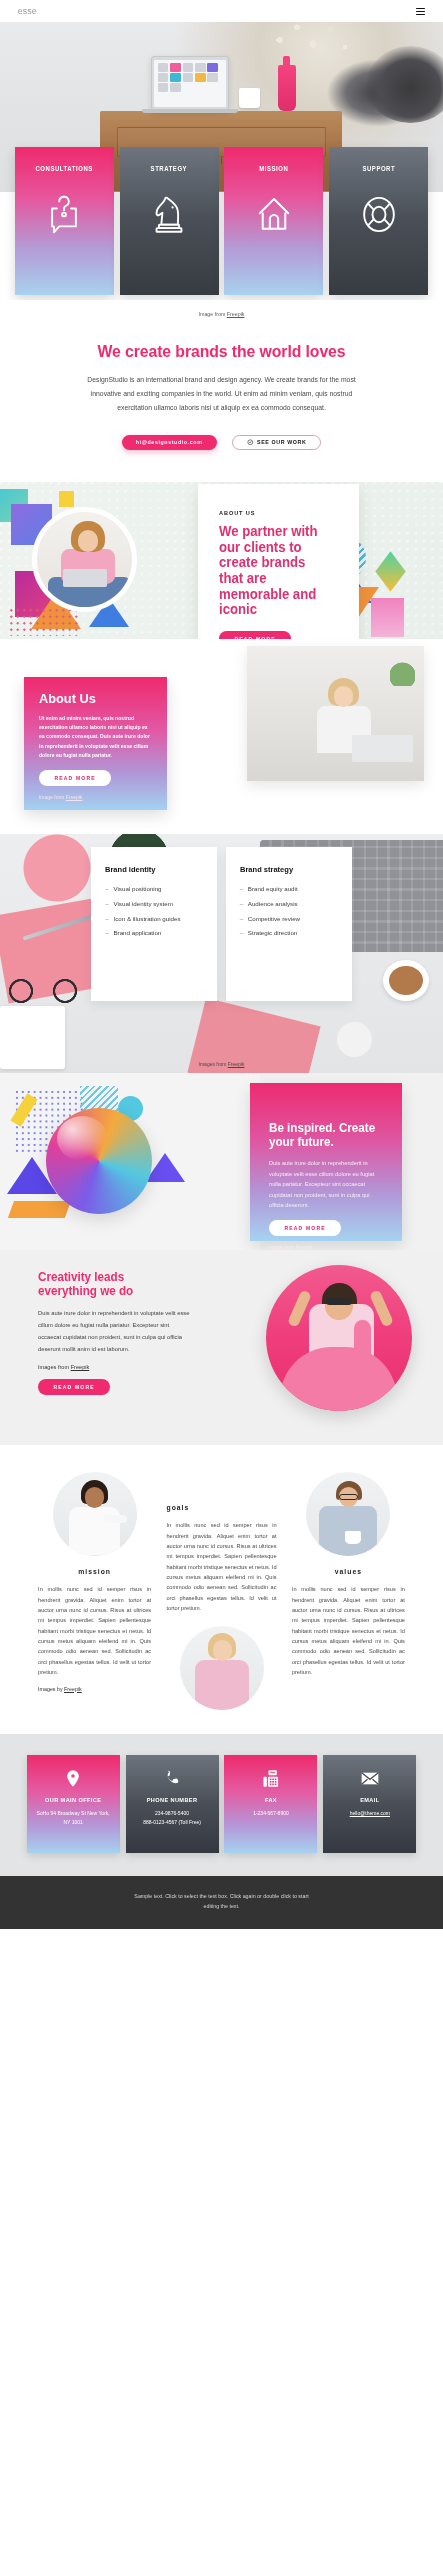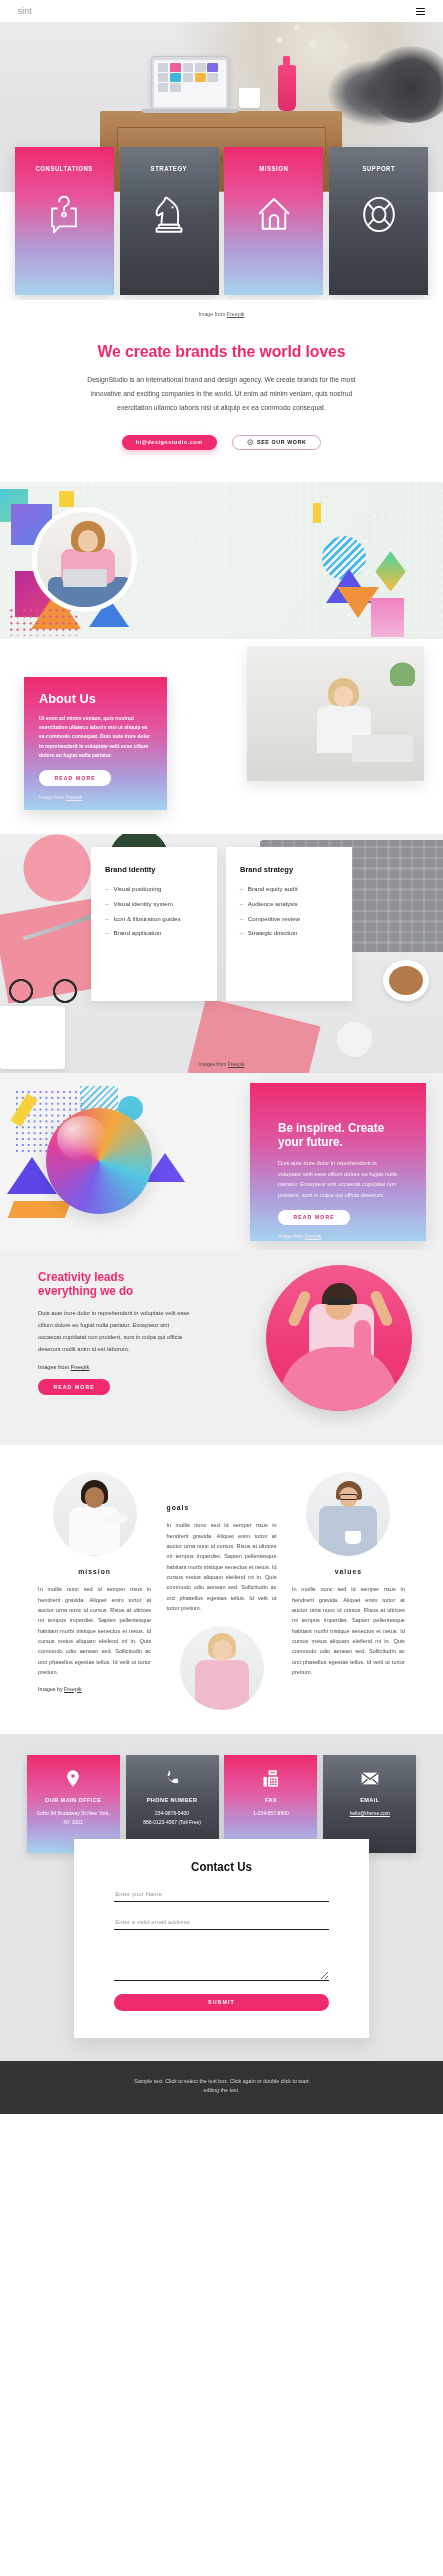--- a/index.html
+++ b/index.html
@@ -268,23 +268,23 @@
   .insp-ball:after{content:"";position:absolute;left:10.6px;top:8.3px;width:51px;height:45px;border-radius:50%;
     background:radial-gradient(ellipse at 30% 30%, rgba(255,255,255,.75), rgba(255,255,255,0) 70%);}
   .insp-tri1{position:absolute;left:7px;top:84px;width:0;height:0;border-left:25px solid transparent;border-right:25px solid transparent;border-bottom:37px solid #5b46e8;}
   .insp-tri2{position:absolute;left:145px;top:80px;width:0;height:0;border-left:20px solid transparent;border-right:20px solid transparent;border-bottom:29.5px solid #6a4ff0;}
   .insp-y{position:absolute;left:17.7px;top:21px;width:11.8px;height:32px;background:#f5d23c;transform:rotate(32deg);}
   .insp-c{position:absolute;left:118px;top:23.6px;width:25px;height:25px;border-radius:50%;background:#53c8e0;}
   .insp-stripe{position:absolute;left:80px;top:13px;width:38px;height:38px;
     background:repeating-linear-gradient(135deg,#6cc9e8 0 1.8px,transparent 1.8px 4.7px);}
   .insp-orangebar{position:absolute;left:10.6px;top:128px;width:57px;height:16.5px;background:#f5a03c;transform:skewX(-20deg);}
   .insp-panel{
-    position:absolute; left:250px; top:10.6px; width:176px; height:158px;
+    position:absolute; left:250px; top:10.6px; width:152px; height:158px;
     background:linear-gradient(180deg,#ee2a6f 0%, #dd59a4 38%, #b197d8 70%, #a5d3f0 100%);
-    padding:39px 28px 0; box-shadow:0 5.9px 15.4px rgba(0,0,0,.12);
+    padding:39px 19px 0; box-shadow:0 5.9px 15.4px rgba(0,0,0,.12);
   }
   .insp-panel h2{ font-size:12.4px; color:#fff; font-weight:700; line-height:1.1;
     font-family:"Liberation Sans Narrow","Liberation Sans",sans-serif; transform:scaleX(.94); transform-origin:left;}
   .insp-panel p{ margin-top:8.3px; font-size:5.7px; line-height:1.85; color:#f7eef4;
     font-family:"Liberation Sans Narrow","Liberation Sans",sans-serif;}
   .insp-panel .pill{ margin-top:9.5px; }
   .insp-panel .partner-credit{ color:#f7e9f1;}
   .insp-panel .partner-credit a{ color:#f7e9f1;}
 
   
@@ -388,21 +388,21 @@
   .footer{ background:#333333; padding:15.4px 0 17.7px; text-align:center;}
   .footer p{ font-size:5.3px; line-height:1.85; color:#d6d6d6; max-width:189px; margin:0 auto;
     font-family:"Liberation Sans Narrow","Liberation Sans",sans-serif;}
 </style>
 </head>
 <body>
 
 <div class="page">
 
   <div class="site-header">
-    <div class="logo-text">sint</div>
+    <div class="logo-text">esse</div>
     <div class="hamburger">
       <span></span>
       <span></span>
       <span></span>
     </div>
   </div>
 
   <div class="hero">
     <div class="hero-photo">
       <div class="lamp"></div>
@@ -520,20 +520,26 @@
     <div class="portrait-circle">
       <div class="pc-person">
         <div class="jeans"></div>
           <div class="body"></div>
           <div class="lap"></div>
         <div class="hair"></div>
           <div class="face"></div>
       </div>
     </div>
 
+    <div class="partner-panel">
+      <div class="eyebrow">ABOUT US</div>
+      <h2>We partner with our clients to create brands that are memorable and iconic</h2>
+      <button class="pill">READ MORE</button>
+      
+    </div>
   </div>
 
   <div class="aboutwrap">
     <div class="about-photo">
       <div class="ap-plant"></div>
       <div class="ap-woman">
         <div class="b"></div>
           <div class="h"></div>
           <div class="f"></div>
       </div>
@@ -747,33 +753,20 @@
               <path d="M2 5l10 8L22 5" fill="none" stroke="#4a4f57" stroke-width="1.6"></path>
               <path d="M2 19l7-6M22 19l-7-6" fill="none" stroke="#4a4f57" stroke-width="1.6"></path>
             </svg>
         </div>
         <div class="clabel">EMAIL</div>
         <div class="cval"><a href="#">hello@theme.com</a></div>
       </div>
 
     </div>
 
-    <div class="form-card">
-      <h2>Contact Us</h2>
-      <div class="field">
-        <input type="text" placeholder="Enter your Name" style="">
-      </div>
-      <div class="field">
-        <input type="text" placeholder="Enter a valid email address" style="">
-      </div>
-      <div class="field">
-        <textarea placeholder="" style=""></textarea>
-      </div>
-      <button class="submit">SUBMIT</button>
-    </div>
   </div>
 
   <div class="footer">
     <p>Sample text. Click to select the text box. Click again or double click to start editing the text.</p>
   </div>
 
 </div>
 
 
 </body></html>

